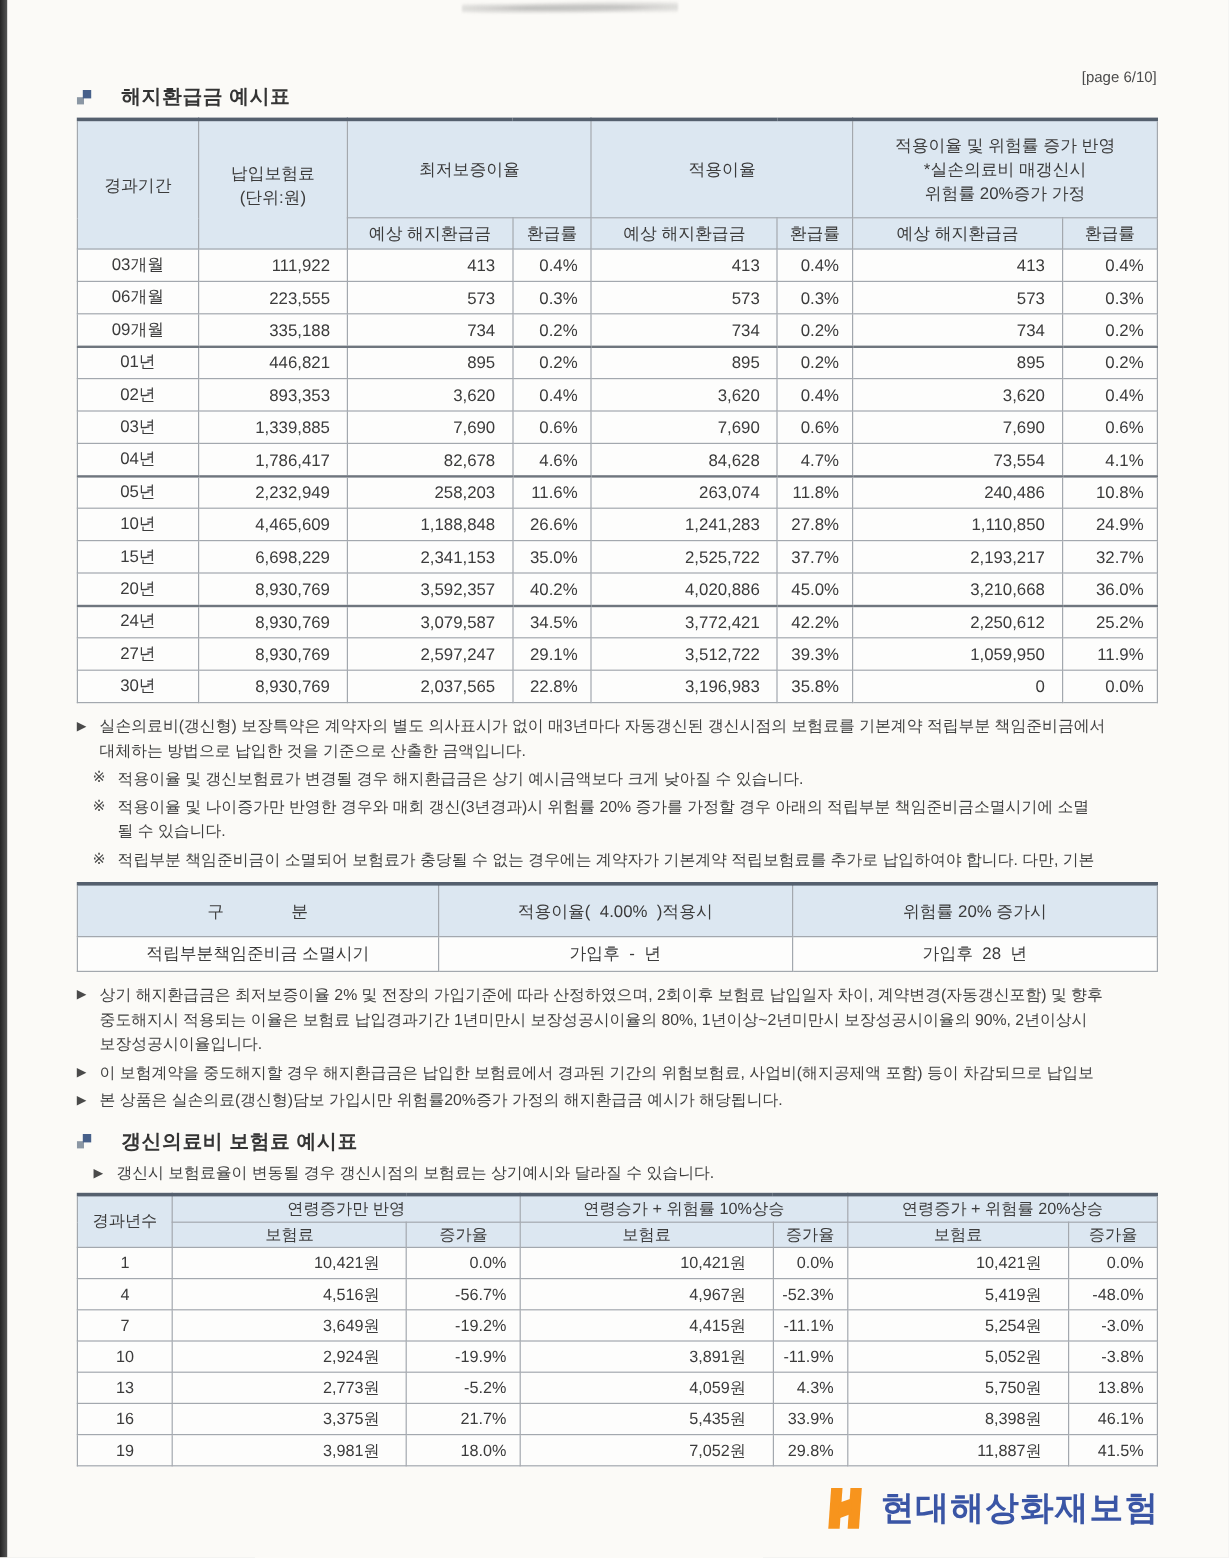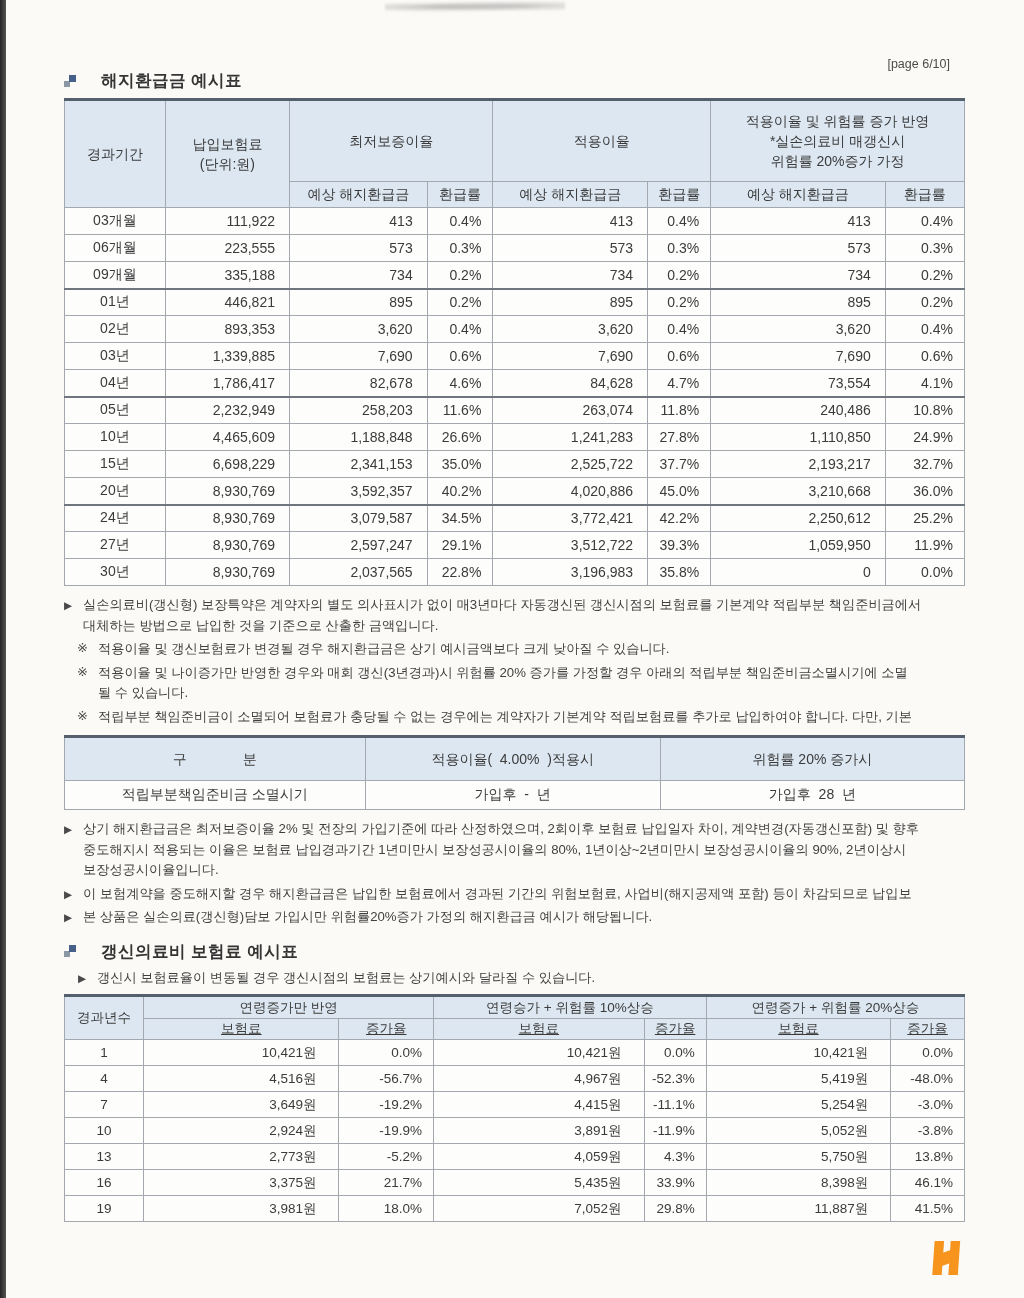--- a/index.html
+++ b/index.html
@@ -11,21 +11,21 @@
   .scan-edge { position: absolute; left: 0; top: 0; width: 6px; height: 100%;
     background: linear-gradient(to right, #242424, #555); }
   .smudge { position: absolute; left: 385px; top: 1px; width: 180px; height: 12px;
     background: radial-gradient(ellipse at 30% 50%, rgba(110,110,110,.4), transparent 60%),
                 radial-gradient(ellipse at 75% 40%, rgba(110,110,110,.35), transparent 55%);
     filter: blur(1px); }
   .content { position: absolute; left: 64px; top: 0; width: 901px; }
 
   
   .doc-header { position: relative; padding-top: 57px; font-size: 12.5px; color: #4a4a4a; text-align: center; }
-  .page-label { position: absolute; right: 15px; top: 57px; font-size: 12.5px; color: #4a4a4a; }
+  .page-label { position: absolute; right: 1px; top: 57px; font-size: 12.5px; color: #4a4a4a; }
 
   
   .sec-title { display: flex; align-items: center; gap: 24px; margin-top: 13px;
     font-size: 16.5px; font-weight: bold; color: #343434; letter-spacing: 0.5px; }
   .ticon { width: 13px; height: 13px; flex: 0 0 13px; }
 
   
   table { border-collapse: collapse; width: 100%; table-layout: fixed;
     font-size: 14px; color: #3b3b3b; background: #fdfdfc; }
   .tbl { border-top: 3px solid #55606e; margin-top: 6px; }
@@ -48,21 +48,21 @@
   .note.sub { margin-left: 13px; padding-left: 21px; }
   .note.sub .marker { font-size: 13px; top: -1px; }
 
   .t-mini { margin-top: 8px; }
   .t-mini th { height: 44px; }
   .t-mini td { text-align: center; height: 29px; }
 
   .sec2-note { margin: 5px 0 0 14px; }
 
   .t2 thead tr.h1 th { height: 23px; font-size: 13.5px; }
-  .t2 thead tr.h2 th { height: 21px; font-size: 13.5px; text-decoration: underline; }
+  .t2 thead tr.h2 th { height: 21px; font-size: 13.5px; }
   .t2 td { height: 26px; font-size: 13.5px; }
   .t2 td.amt { padding-right: 22px; }
 
   
   .logo { position: absolute; right: 58px; bottom: 22px; display: flex; align-items: center; gap: 10px; }
   .logo-mark { width: 38px; height: 36px; }
   .logo-text { font-size: 28px; font-weight: bold; letter-spacing: 1px; }
 </style>
 </head>
 <body>
@@ -437,14 +437,15 @@
   </div>
 
   <div class="logo">
     <svg class="logo-mark" viewBox="0 0 40 38">
       <g transform="skewX(-4)" fill="#f7941d">
         <rect x="7" y="1" width="10" height="36"></rect>
         <rect x="24" y="1" width="10" height="36"></rect>
         <polygon points="15,14 26,10 26,24 15,28"></polygon>
       </g>
     </svg>
+    <span class="logo-text" style="color:#3a55a5">현대해상화재보험</span>
   </div>
 </div>
 
 </body></html>

